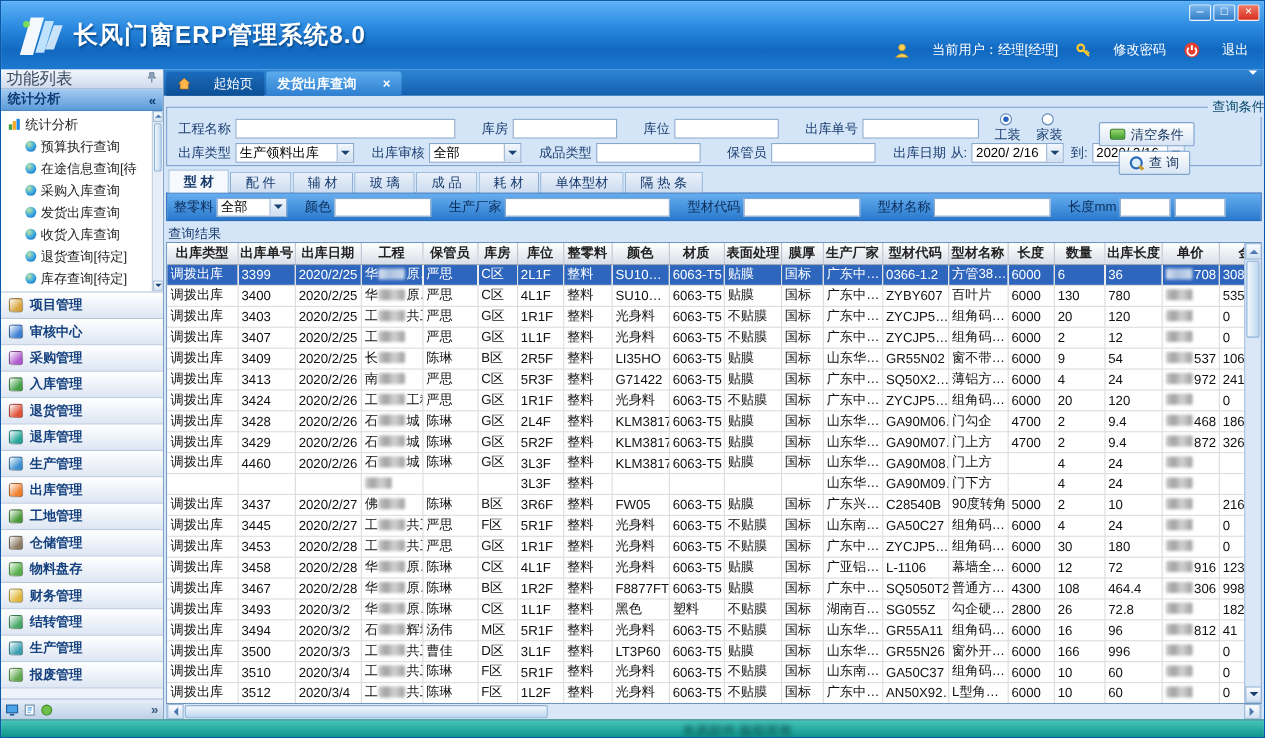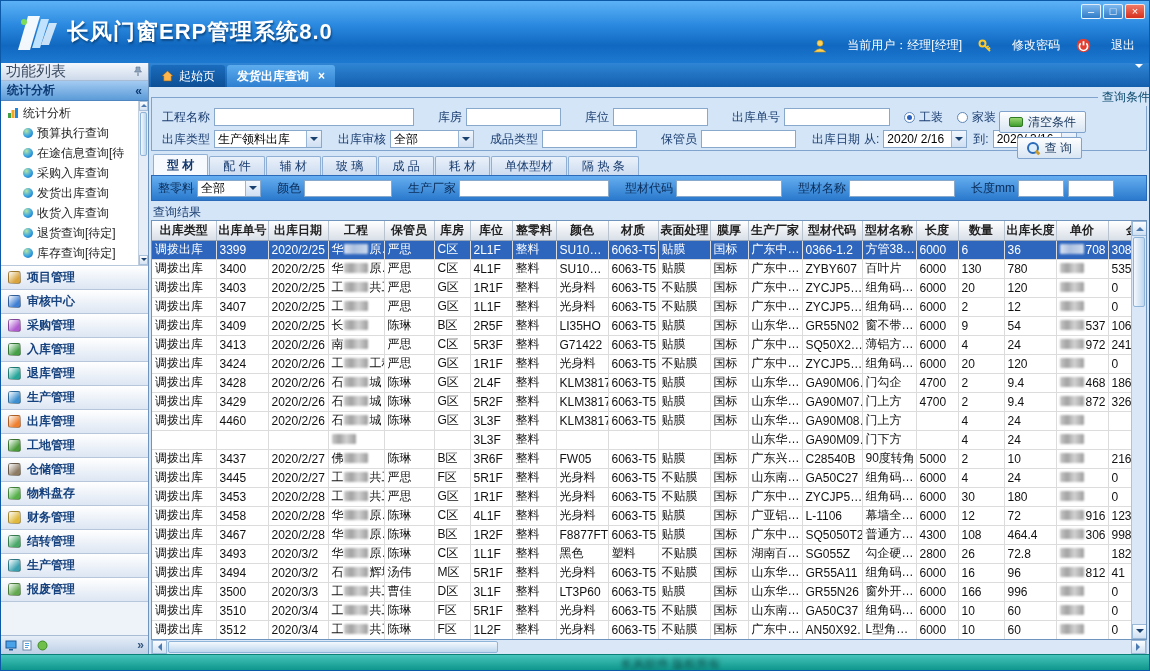--- a/index.html
+++ b/index.html
@@ -37,21 +37,21 @@
   .tree-vs .tvthumb{position:absolute;top:11px;left:1px;right:1px;height:44px;background:linear-gradient(90deg,#f3f8fd,#bed7ef);border:1px solid #90b4d8;border-radius:2px;}
   .acc{height:24px;background:linear-gradient(180deg,#ffffff,#dde6f3);border-bottom:1px solid #b8c6dc;display:flex;align-items:center;gap:6px;padding-left:7px;cursor:pointer;}
   .acc-ic{width:13px;height:13px;border-radius:3px;border:1px solid rgba(0,0,0,.28);flex:0 0 auto;}
   .acc-lb{font-weight:bold;color:#15417e;}
   .sb-fill{flex:1;display:flex;flex-direction:column;justify-content:flex-end;background:#eef3fa;}
   .sb-foot{height:19px;background:linear-gradient(180deg,#e6eef8,#bdd0e6);border-top:1px solid #a8bcd6;display:flex;align-items:center;gap:4px;padding:0 4px;}
   .sb-foot .more{margin-left:auto;color:#35577e;font-weight:bold;cursor:pointer;}
 
   
   #tabbar{height:24px;background:linear-gradient(180deg,#2f86d4,#135fae);display:flex;align-items:flex-end;padding-left:2px;position:relative;}
-  .tab{height:22px;display:flex;align-items:center;gap:5px;padding:0 10px;color:#fff;margin-right:2px;border-radius:3px 3px 0 0;cursor:pointer;white-space:nowrap;}
+  .tab{height:22px;display:flex;align-items:center;gap:20px;padding:0 10px;color:#fff;margin-right:2px;border-radius:3px 3px 0 0;cursor:pointer;white-space:nowrap;}
   .tab.home{background:linear-gradient(180deg,#1a6cbe,#0d4f95);}
   .tab.active{background:linear-gradient(180deg,#5cacee,#2e7fd0);font-weight:bold;}
   .tclose{margin-left:4px;font-weight:bold;cursor:pointer;}
   .tab-dd{position:absolute;right:6px;bottom:5px;cursor:pointer;}
 
   
   #content{flex:1;background:#d3e5f7;padding:0 2px;overflow:hidden;}
   fieldset{border:1px solid #7fa3cc;margin-top:2px;padding:0 6px 4px 10px;position:relative;height:62px;}
   legend{color:#0c4a6e;padding:0 4px;margin-left:14px;text-align:right;}
   .qrow{display:flex;align-items:center;height:22px;}
@@ -66,21 +66,21 @@
   .arr-u{width:0;height:0;border:4px solid transparent;border-bottom:4px solid #4a7ab0;margin-bottom:4px;}
   .arr-l{width:0;height:0;border:4px solid transparent;border-right:4px solid #4a7ab0;margin-left:-3px;}
   .arr-r{width:0;height:0;border:4px solid transparent;border-left:4px solid #4a7ab0;margin-left:3px;}
   .btn{position:absolute;display:inline-flex;align-items:center;gap:5px;height:22px;padding:0 9px;border:1px solid #7fa3cc;border-radius:2px;background:linear-gradient(180deg,#fefefe,#d8e5f4);color:#16365e;cursor:pointer;font:inherit;}
   .btn-clear{top:5px;right:60px;}
   .btn-search{top:31px;right:64px;}
   .ic-clear{width:14px;height:10px;background:linear-gradient(180deg,#9ad671,#3f9e2f);border:1px solid #2f7a22;border-radius:2px;display:inline-block;}
   .ic-search{width:13px;height:13px;position:relative;display:inline-block;}
   .ic-search::before{content:"";position:absolute;left:0;top:0;width:8px;height:8px;border:2px solid #2a6ab8;border-radius:50%;background:#dceefc;}
   .ic-search::after{content:"";position:absolute;left:8px;top:9px;width:5px;height:3px;background:#c89a30;transform:rotate(45deg);}
-  .radio-wrap{display:inline-flex;align-items:center;margin-left:14px;cursor:pointer;color:#1b3d70;}
+  .radio-wrap{display:inline-flex;align-items:center;margin-left:14px;cursor:pointer;color:#1b3d70;flex-direction:column;}
   .radio{width:11px;height:11px;border:1px solid #5f87b8;border-radius:50%;background:#fff;display:inline-block;position:relative;margin-right:4px;}
   .radio.checked::after{content:"";position:absolute;left:2px;top:2px;width:5px;height:5px;border-radius:50%;background:#2a62c0;}
 
   
   #mtabs{display:flex;align-items:flex-end;height:21px;margin-top:3px;padding-left:2px;}
   .mtab{height:19px;padding:0 13px;display:flex;align-items:center;border:1px solid #8fb0d4;border-bottom:none;border-radius:2px 2px 0 0;background:linear-gradient(180deg,#eaf1fa,#cddcf0);margin-right:1px;color:#163a6e;cursor:pointer;white-space:nowrap;}
   .mtab.active{background:#f6fafe;font-weight:bold;height:21px;}
 
   
   .fbar{height:26px;background:linear-gradient(180deg,#66aef0,#2a79cc);border:1px solid #2a6ab8;display:flex;align-items:center;padding:0 6px;}
@@ -233,20 +233,24 @@
             <span class="acc-ic" style="background: linear-gradient(135deg, rgba(255, 255, 255, 0.85), rgb(63, 127, 212) 70%);"></span>
             <span class="acc-lb">审核中心</span>
           </div>
           <div class="acc">
             <span class="acc-ic" style="background: linear-gradient(135deg, rgba(255, 255, 255, 0.85), rgb(176, 91, 208) 70%);"></span>
             <span class="acc-lb">采购管理</span>
           </div>
           <div class="acc">
             <span class="acc-ic" style="background: linear-gradient(135deg, rgba(255, 255, 255, 0.85), rgb(67, 160, 71) 70%);"></span>
             <span class="acc-lb">入库管理</span>
+          </div>
+          <div class="acc">
+            <span class="acc-ic" style="background: linear-gradient(135deg, rgba(255, 255, 255, 0.85), rgb(224, 83, 57) 70%);"></span>
+            <span class="acc-lb">退货管理</span>
           </div>
           <div class="acc">
             <span class="acc-ic" style="background: linear-gradient(135deg, rgba(255, 255, 255, 0.85), rgb(38, 166, 154) 70%);"></span>
             <span class="acc-lb">退库管理</span>
           </div>
           <div class="acc">
             <span class="acc-ic" style="background: linear-gradient(135deg, rgba(255, 255, 255, 0.85), rgb(59, 143, 208) 70%);"></span>
             <span class="acc-lb">生产管理</span>
           </div>
           <div class="acc">

